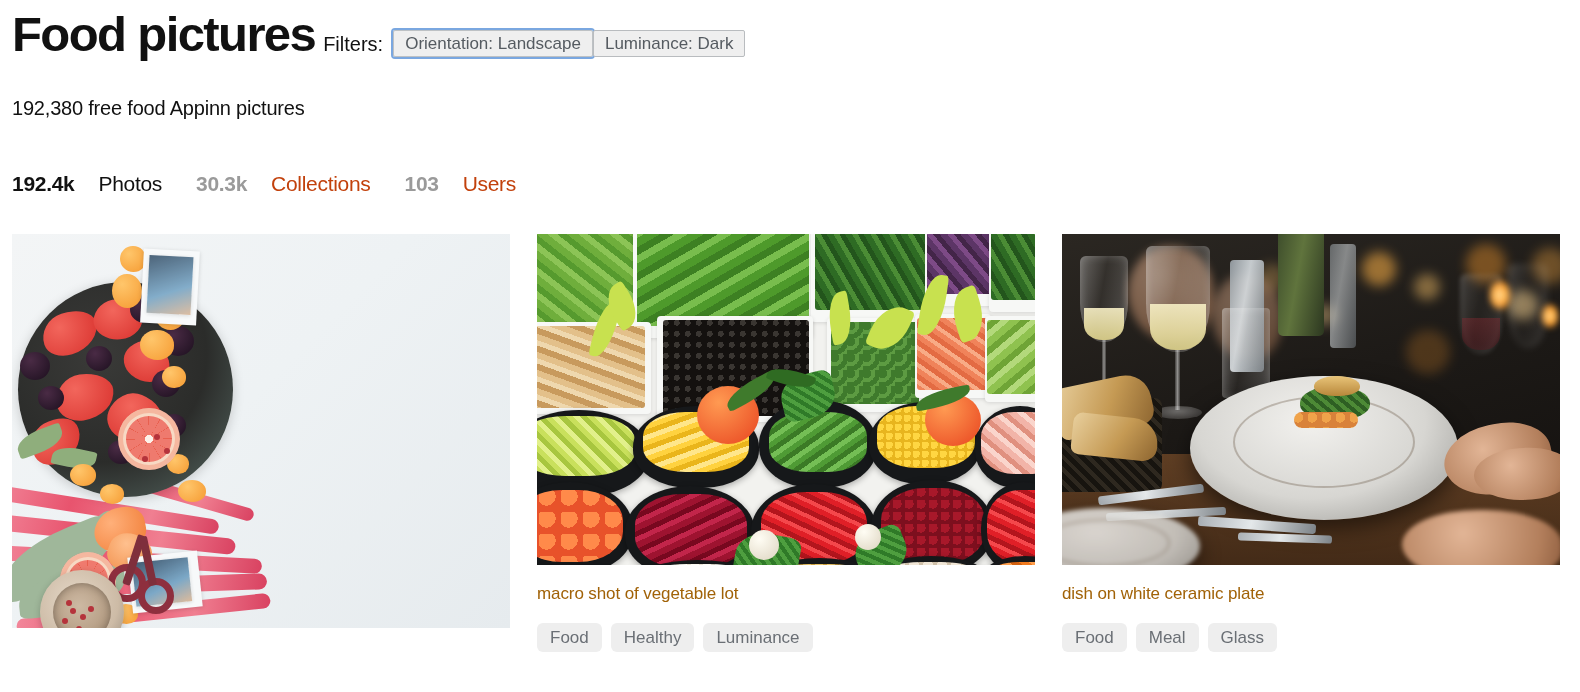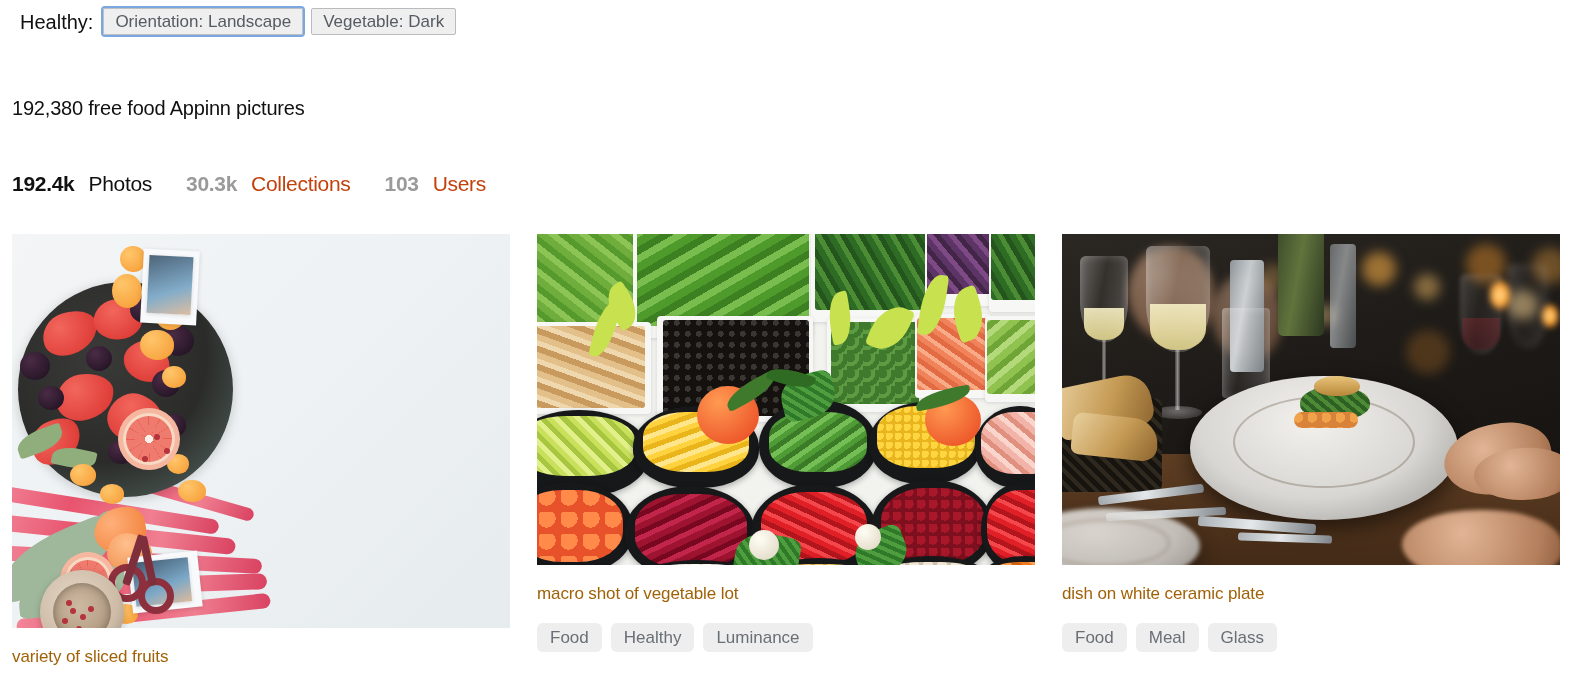--- a/index.html
+++ b/index.html
@@ -42,21 +42,20 @@
     font-size: 20px;
     color: #111111;
     margin-left: 8px;
     white-space: nowrap;
     line-height: 1;
   }
 
   .filter-chips {
     display: flex;
     align-items: center;
-    gap: 8px;
     margin-left: 10px;
     position: relative;
     top: -2px;
   }
 
   .filter-chip {
     display: inline-flex;
     align-items: center;
     justify-content: center;
     height: 27px;
@@ -92,21 +91,21 @@
     left: 12px;
     top: 172px;
     display: flex;
     align-items: baseline;
     gap: 34px;
   }
 
   .stat {
     display: flex;
     align-items: baseline;
-    gap: 14px;
+    gap: 24px;
     white-space: nowrap;
     cursor: pointer;
   }
 
   .stat .num {
     font-size: 21px;
     font-weight: 700;
     letter-spacing: -0.3px;
   }
 
@@ -285,24 +284,25 @@
   .p3 .hand { position:absolute; border-radius: 50% 50% 45% 55%; background: radial-gradient(circle at 38% 32%, #e2b596, #b37f5c 70%, #8a5a3c); }
   .p3 .table { position:absolute; background: linear-gradient(180deg,#6b4526,#4a2e18); }
   .p3 .candle { position:absolute; border-radius:50%; background: radial-gradient(circle,#ffd98a,#ff9e2c 55%,rgba(255,140,20,0)); filter: blur(3px); }
 </style>
 </head>
 <body>
 
 <div class="page">
 
   <div class="header-row">
-    <span class="filters-label">Healthy:</span>
+    <h1 class="page-title">Food pictures</h1>
+    <span class="filters-label">Filters:</span>
     <div class="filter-chips">
       <button class="filter-chip focused">Orientation: Landscape</button>
-      <button class="filter-chip">Vegetable: Dark</button>
+      <button class="filter-chip">Luminance: Dark</button>
     </div>
   </div>
 
   <div class="subtitle">192,380 free food Appinn pictures</div>
 
   <div class="stats-row">
     <div class="stat active">
       <span class="num">192.4k</span>
       <span class="lbl">Photos</span>
     </div>
@@ -383,21 +383,20 @@
         <div class="seed" style="left:50px;top:384px;"></div>
         <div class="seed" style="left:64px;top:392px;"></div>
         <div class="seed" style="left:76px;top:372px;"></div>
         <div class="seed" style="left:54px;top:366px;"></div>
 
         <div class="seed" style="left:142px;top:200px;"></div>
         <div class="seed" style="left:152px;top:214px;"></div>
         <div class="seed" style="left:130px;top:222px;"></div>
       </div>
       <div style="height:19px;"></div>
-      <div class="caption">variety of sliced fruits</div>
     </div>
 
     <div class="col">
       <div class="photo wide p2">
 
         <div class="tray" style="left:-14px;top:-6px;width:118px;height:104px;"></div>
         <div class="fill lettuce" style="left:-12px;top:-4px;width:112px;height:92px;"></div>
 
         <div class="tray" style="left:96px;top:-8px;width:180px;height:112px;"></div>
         <div class="fill spinach" style="left:100px;top:-6px;width:172px;height:98px;"></div>

